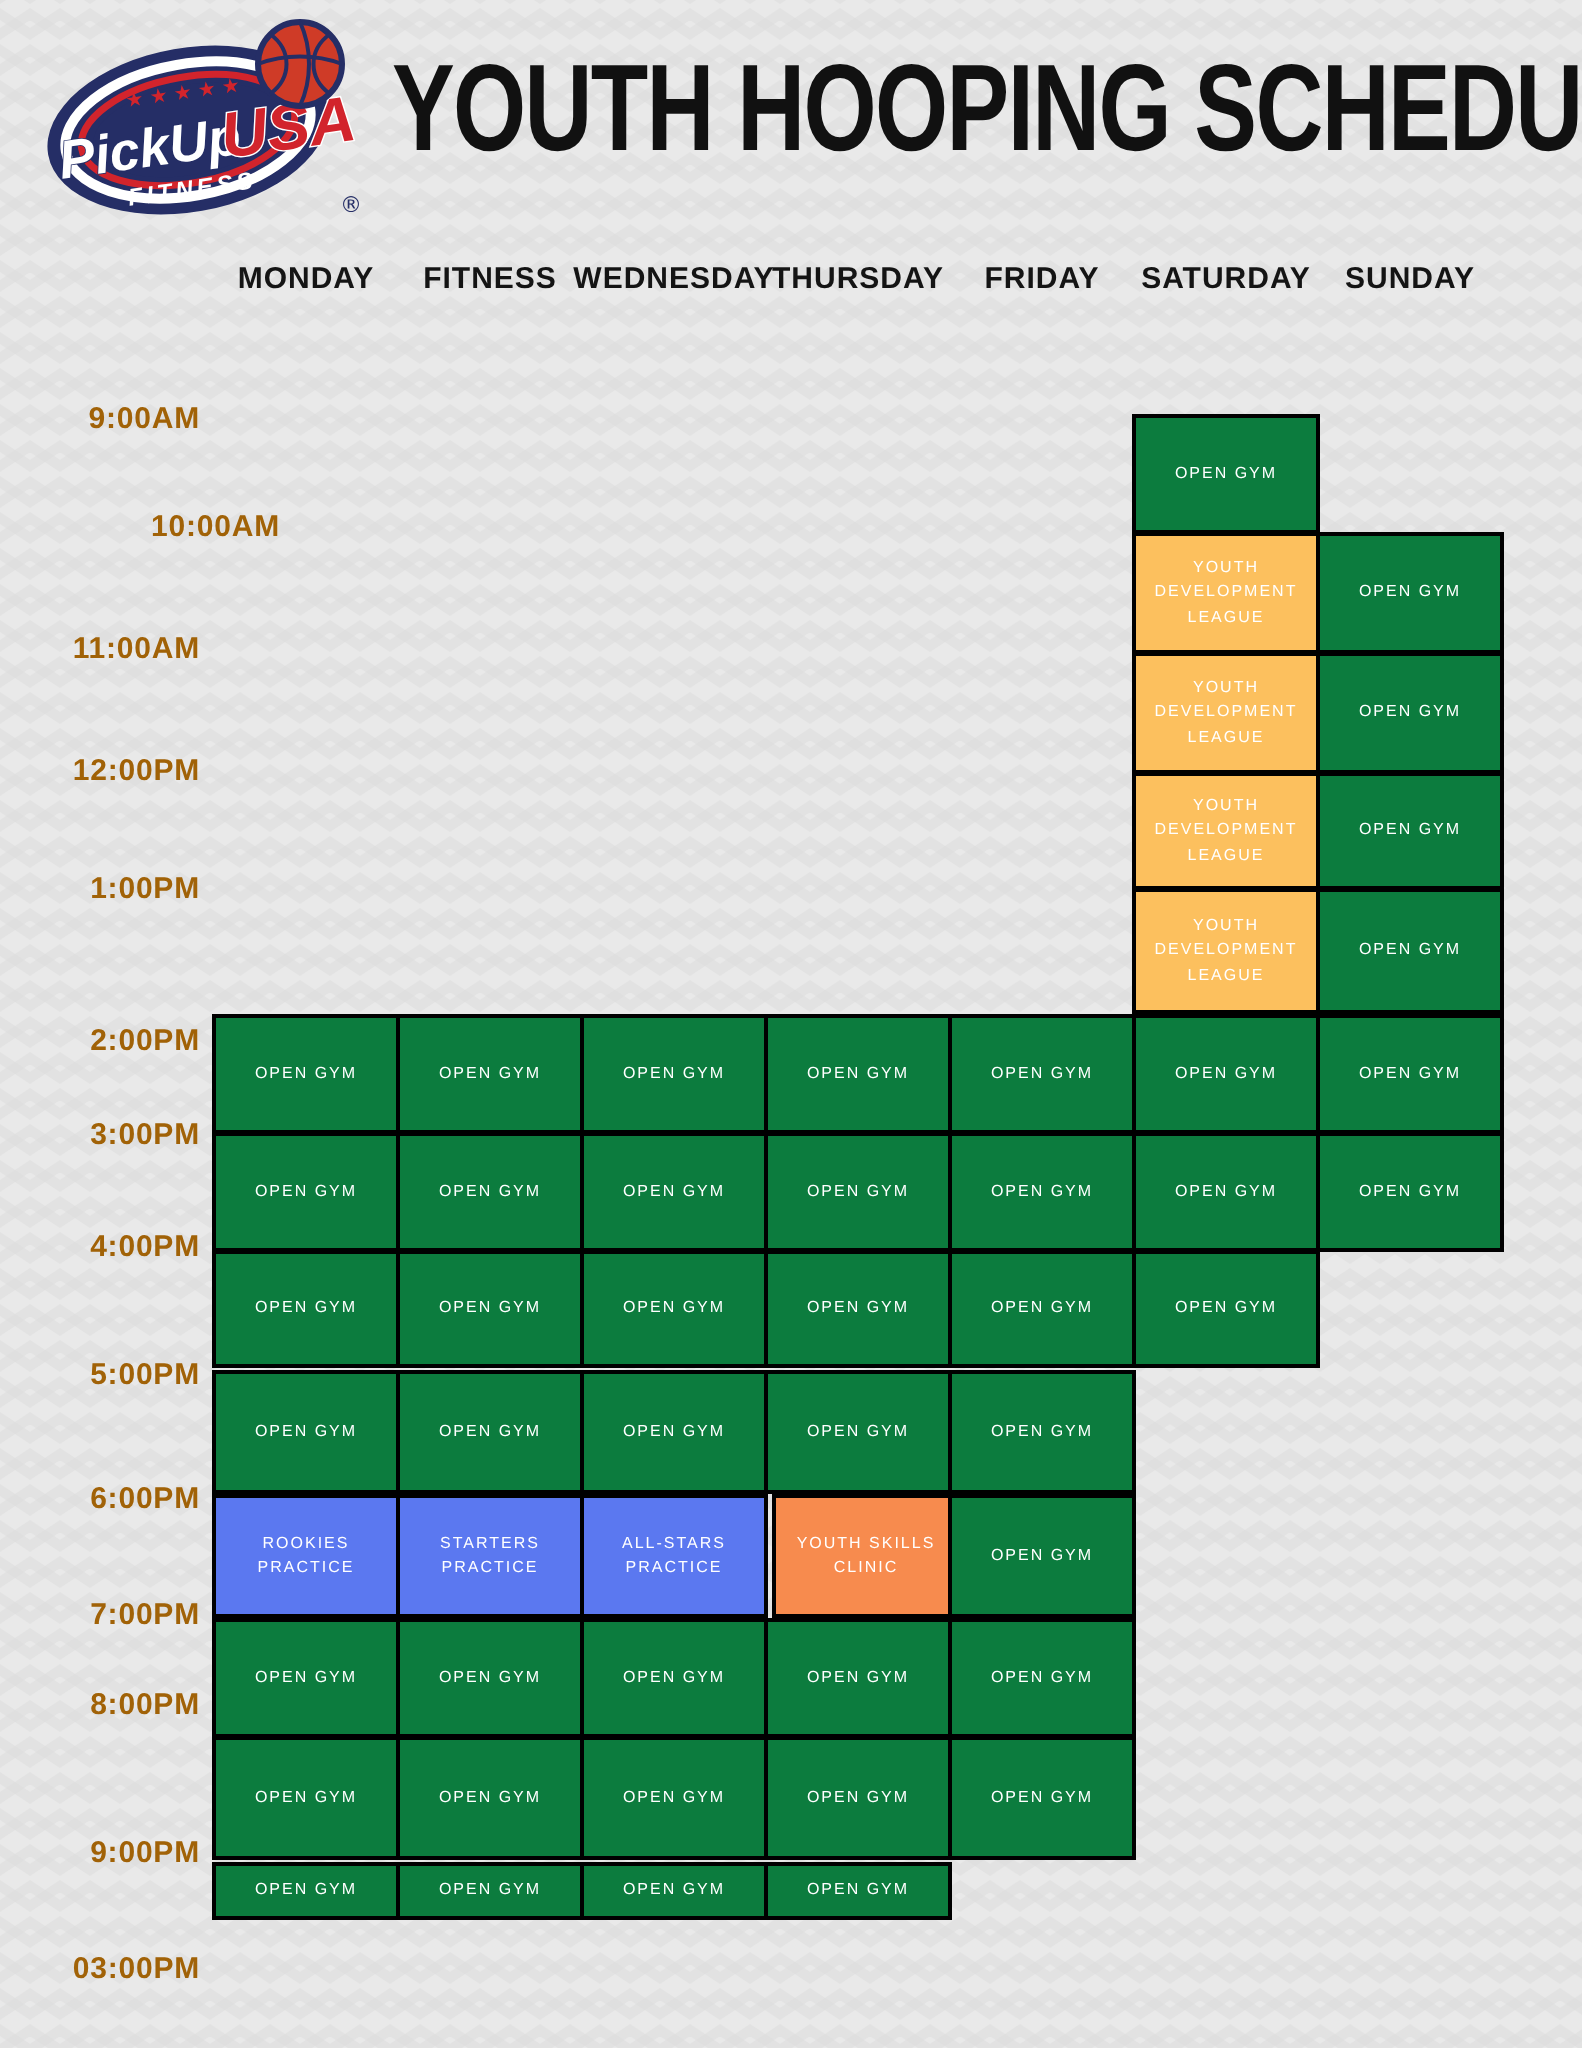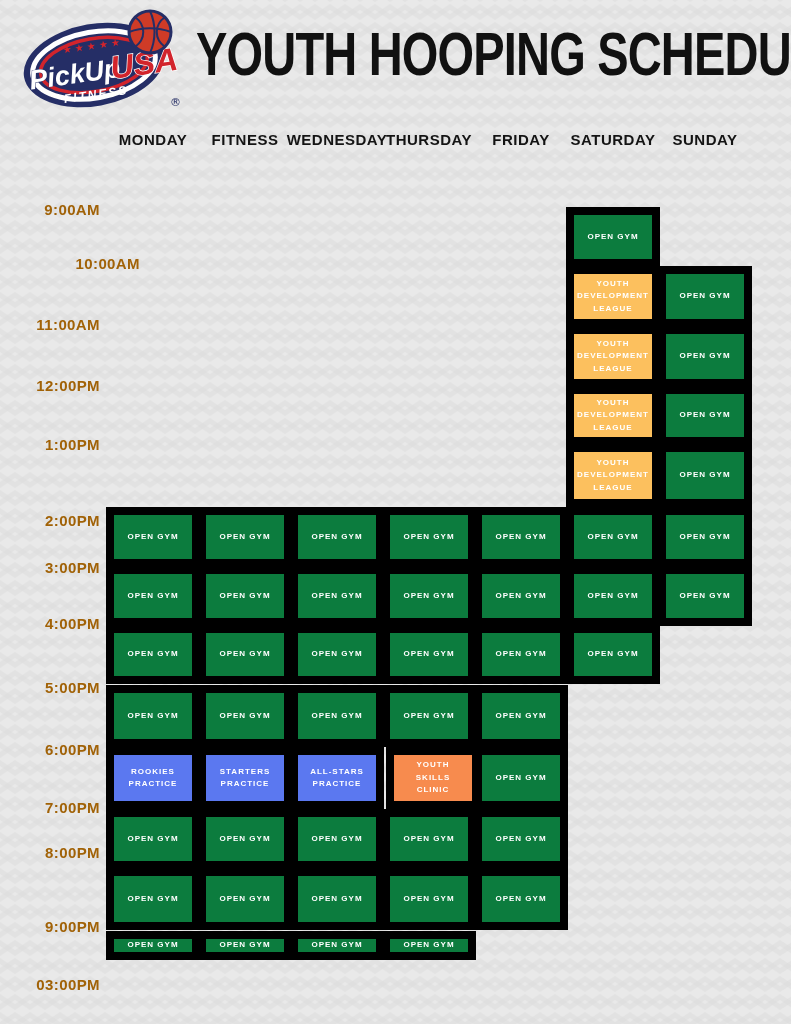--- a/index.html
+++ b/index.html
@@ -17,23 +17,23 @@
   #logo{left:12px;top:5px;width:172px;height:112px;}
   .day-header{
     top:131px;width:120px;margin-left:-60px;text-align:center;
     font-size:15px;font-weight:bold;letter-spacing:.5px;color:#141414;white-space:nowrap;
   }
   .time-label{
     left:0;width:100px;text-align:right;font-size:15px;font-weight:bold;
     letter-spacing:.4px;color:#a16207;white-space:nowrap;
   }
   .cell{
-    box-sizing:border-box;border:8px solid #000000;color:#ffffff;
+    box-sizing:border-box;border:2px solid #000000;color:#ffffff;
     display:flex;align-items:center;justify-content:center;text-align:center;
-    font-size:8px;font-weight:bold;letter-spacing:1px;line-height:1.55;
+    font-size:8px;font-weight:normal;letter-spacing:1px;line-height:1.55;
     padding:2px 5px;text-transform:uppercase;
   }
 </style>
 </head>
 <body>
 
 <div id="canvas">
 
   <svg id="bg" viewBox="0 0 791 1024">
       <rect width="791" height="1024" fill="#e9e9e9"></rect>

